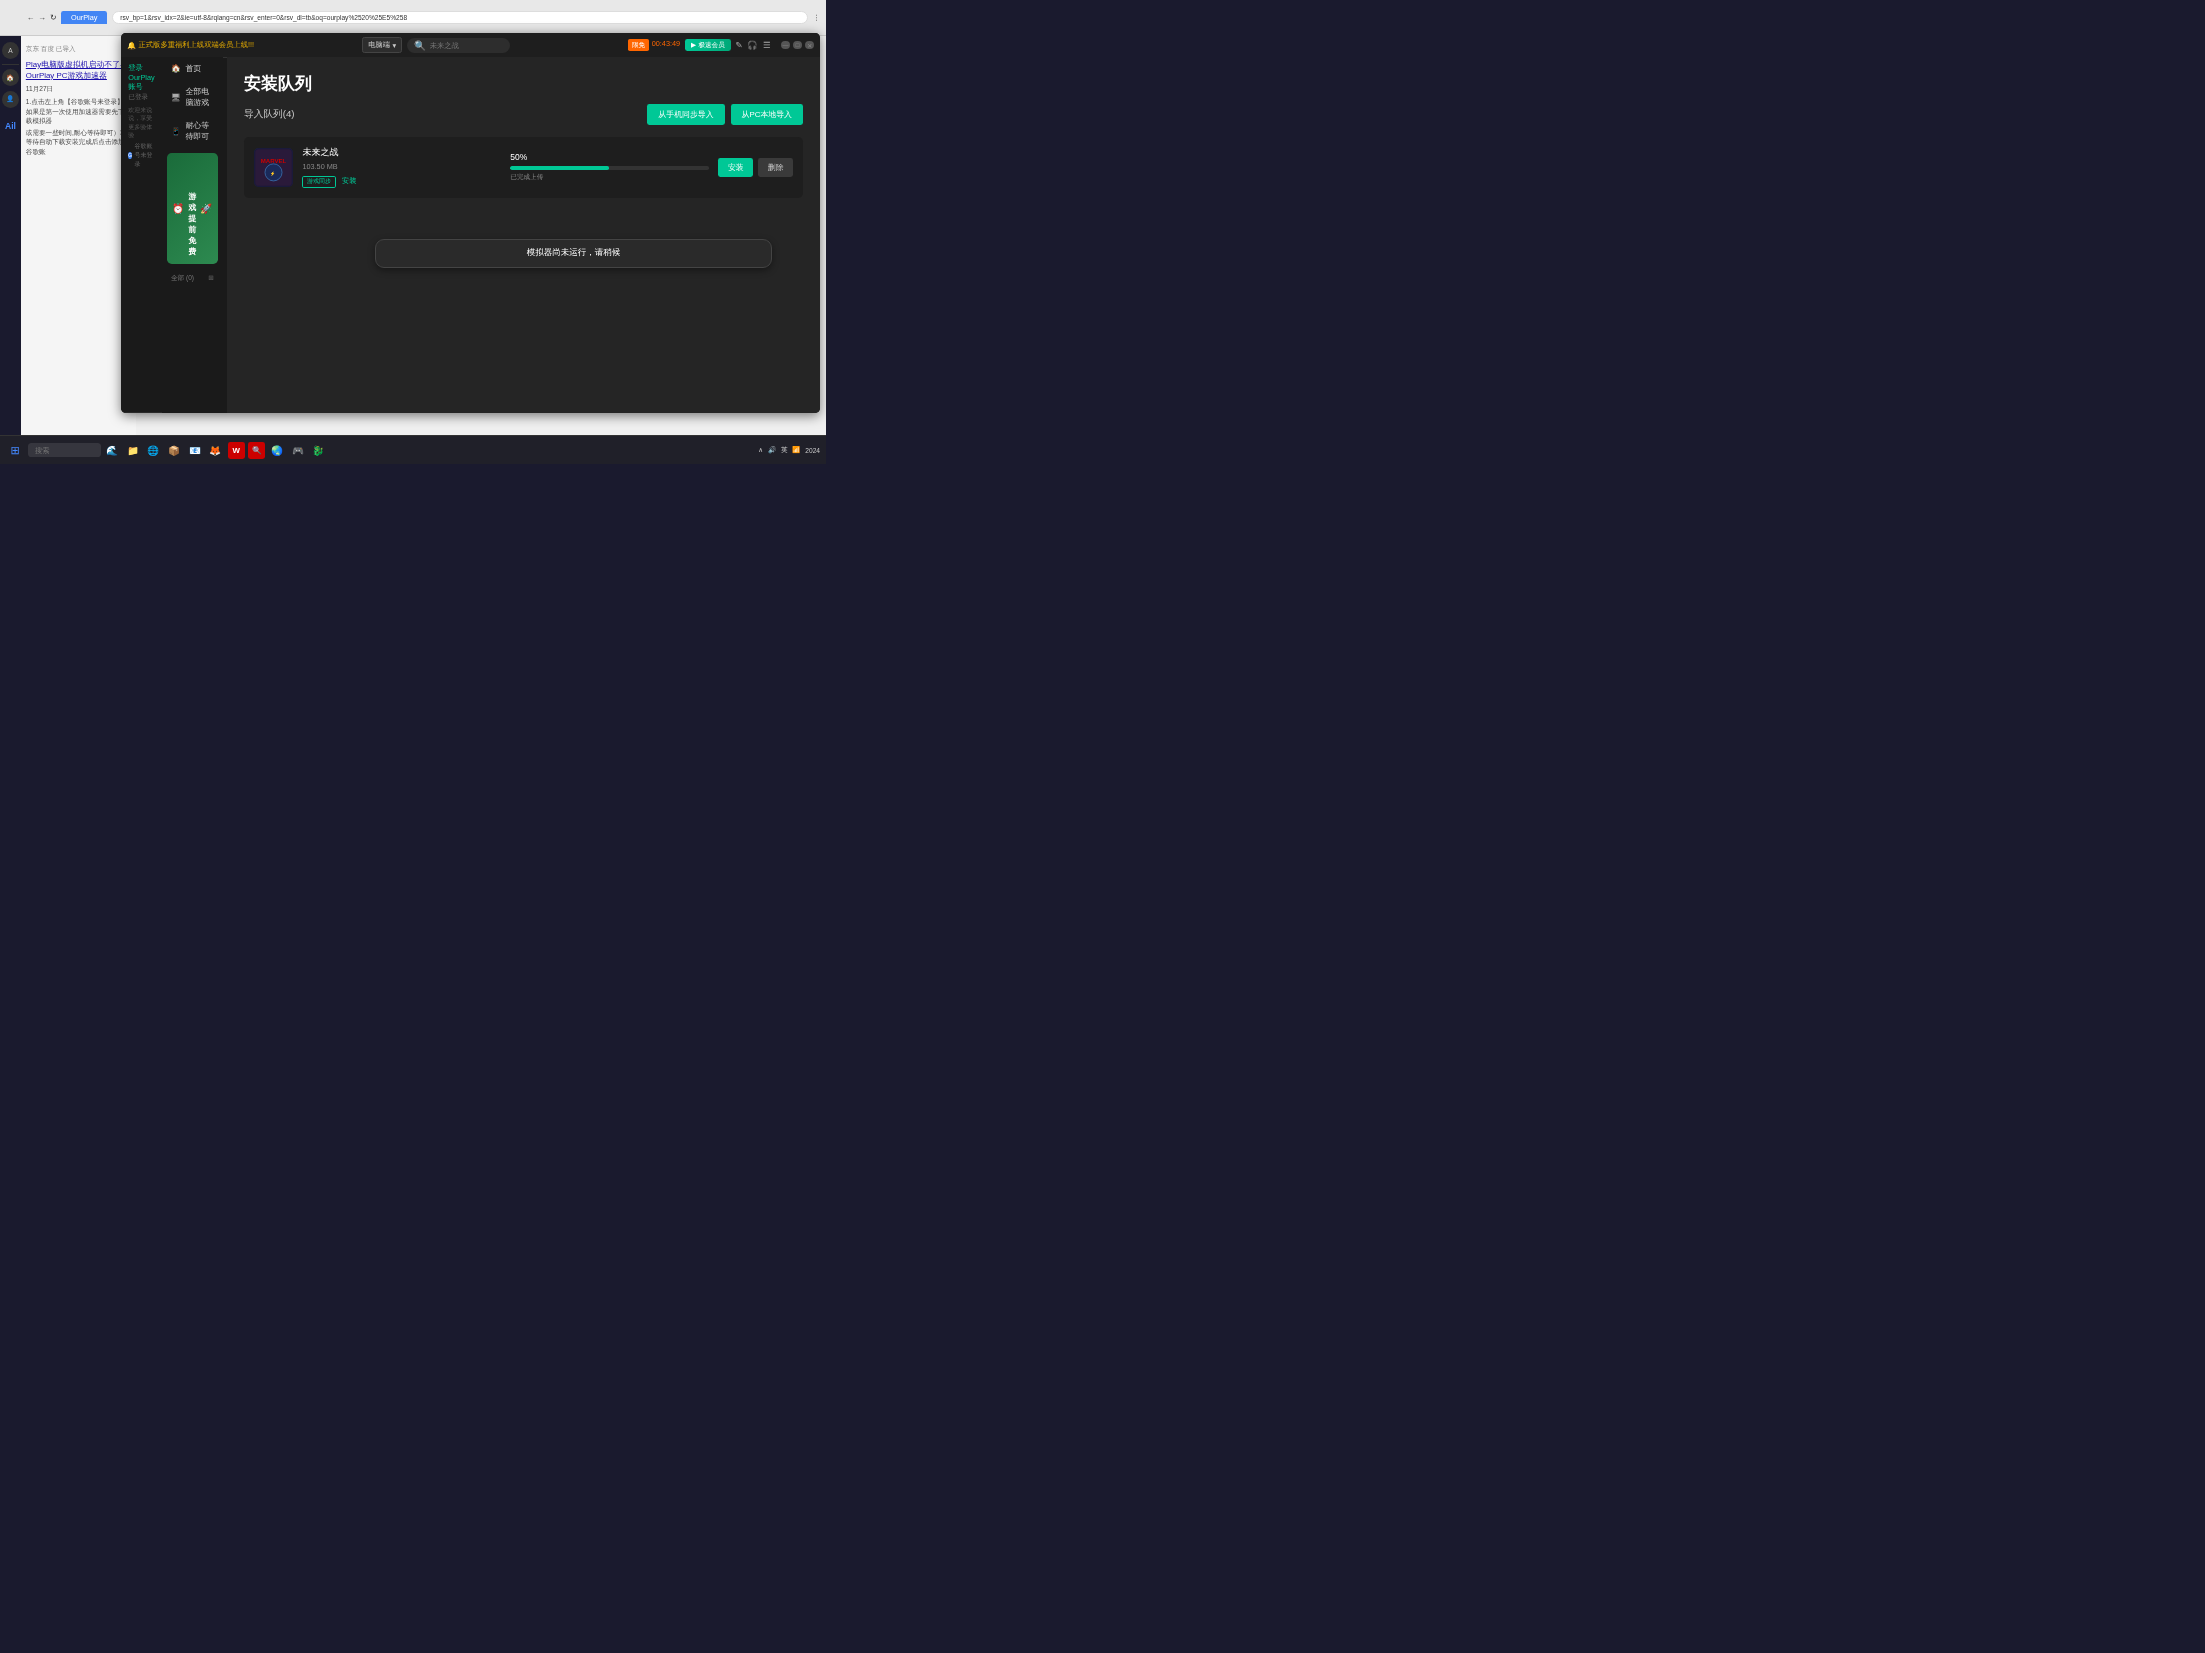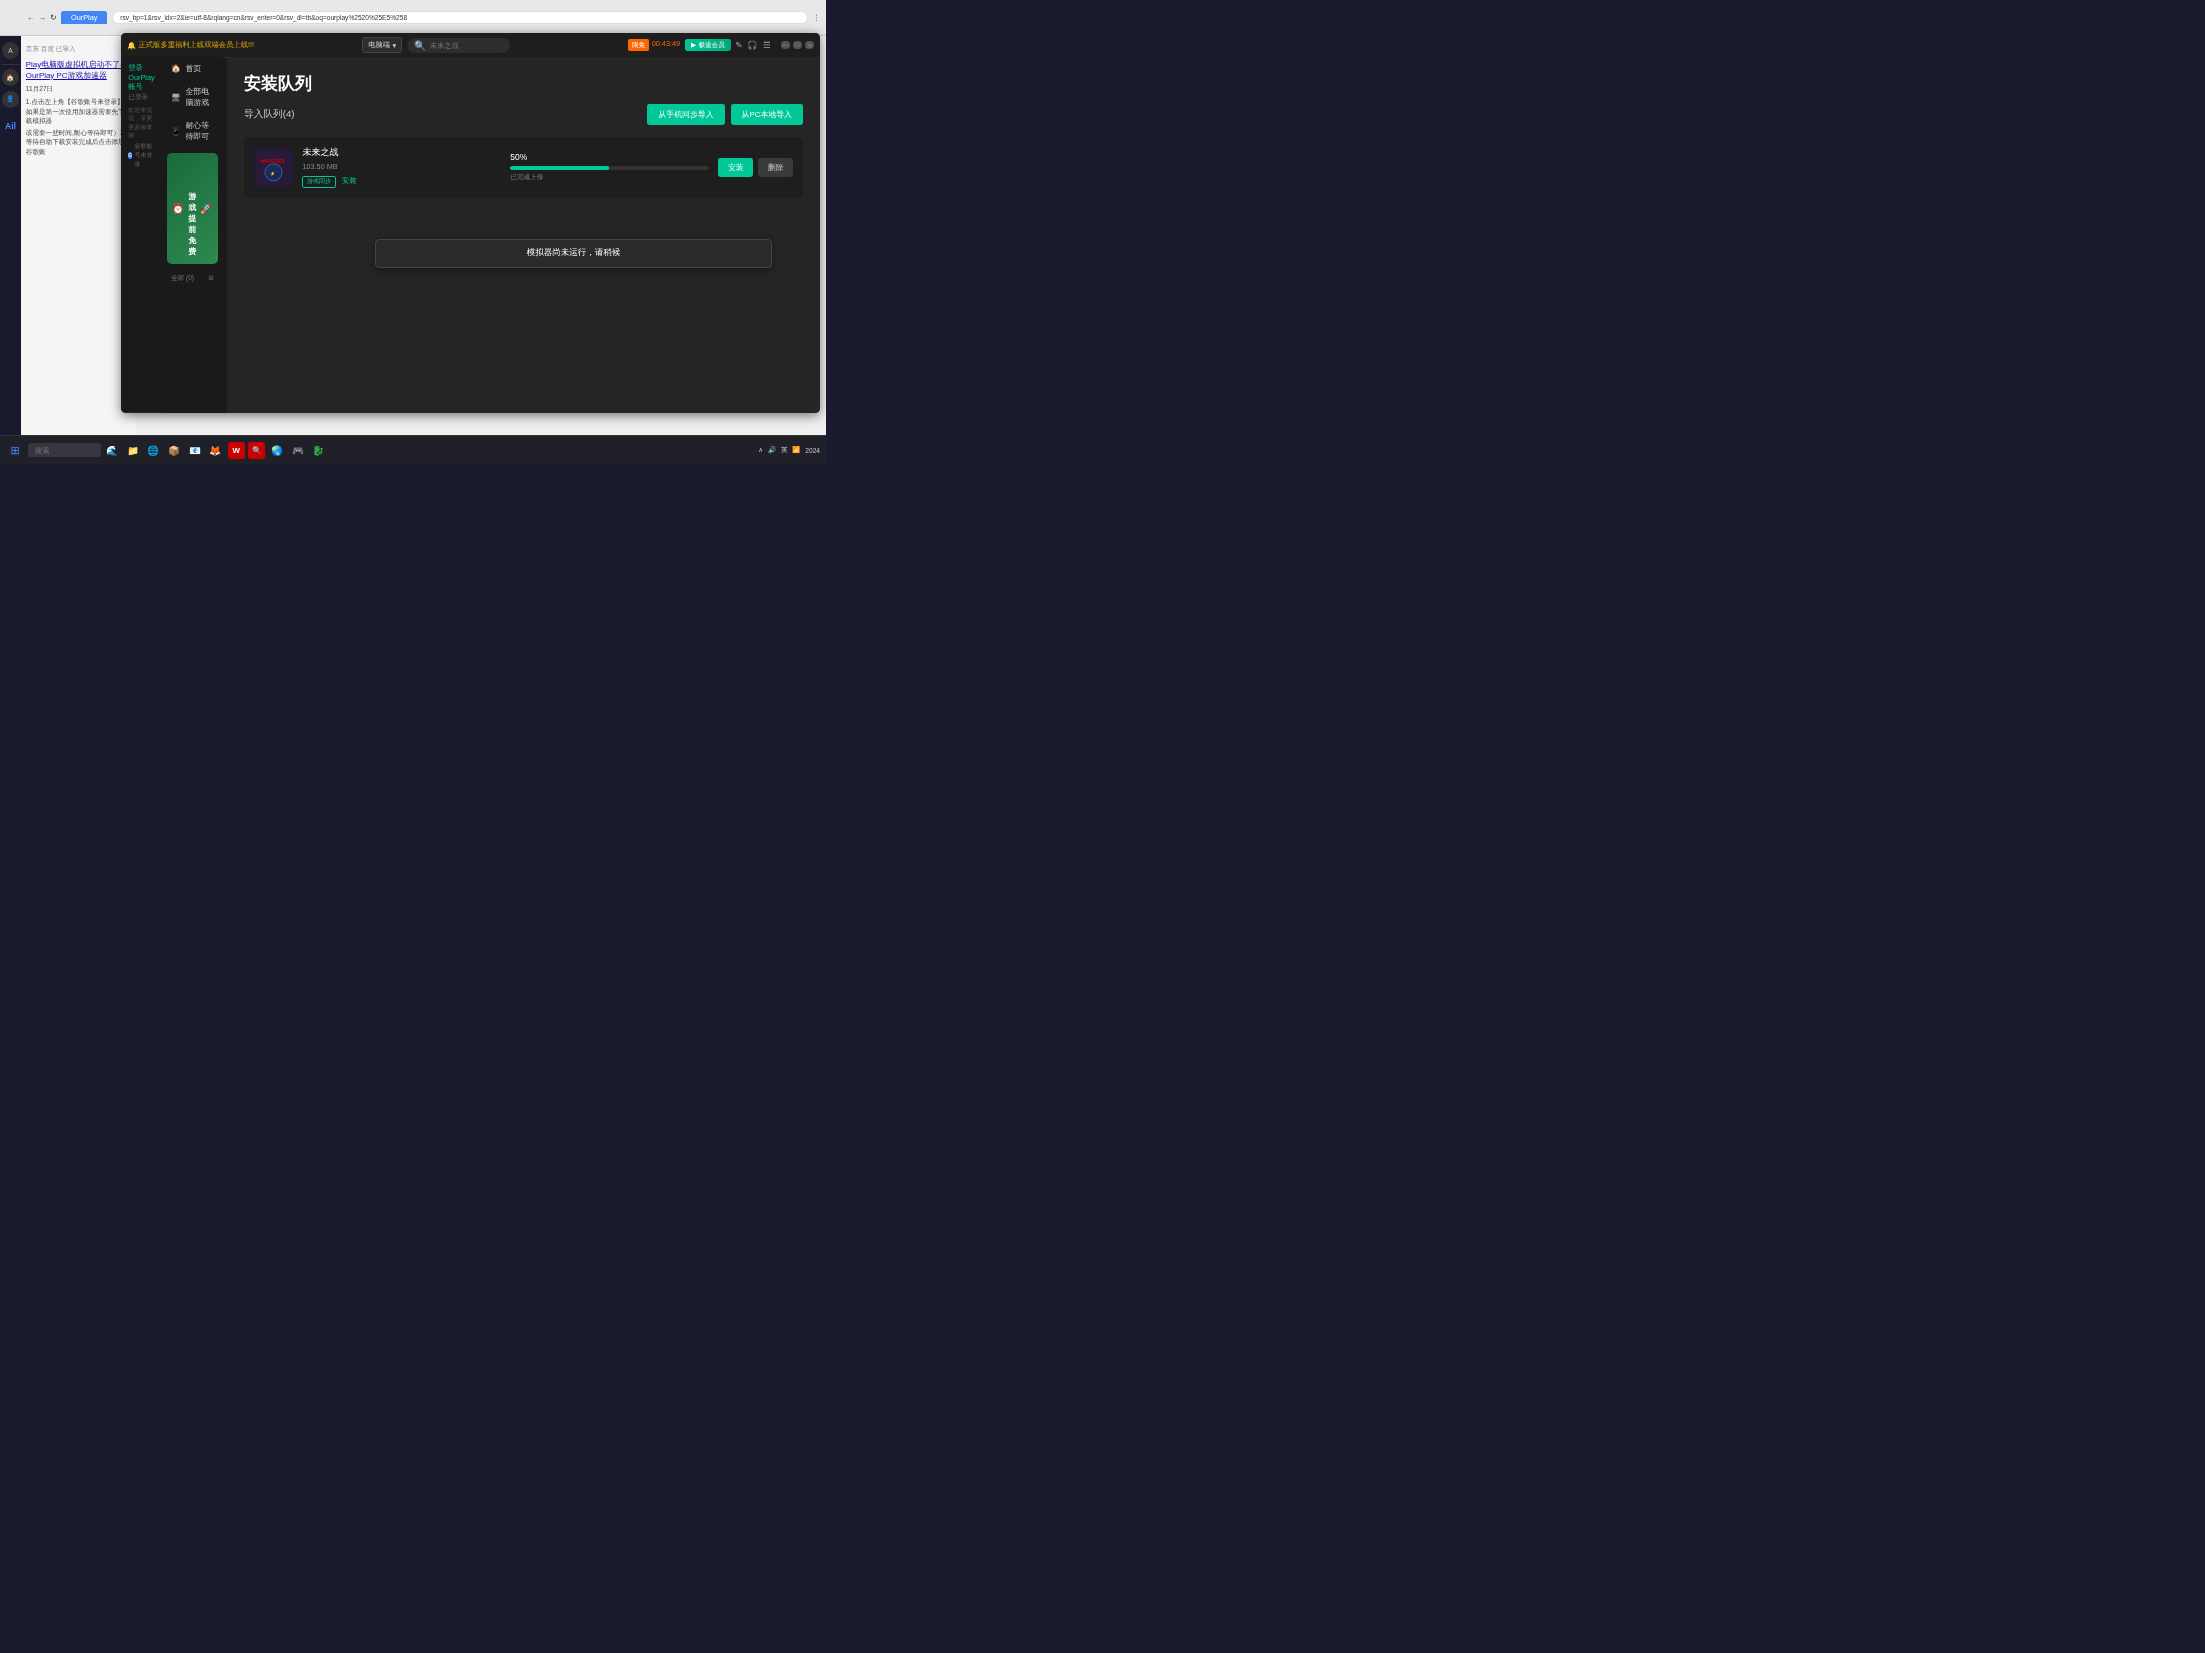--- a/index.html
+++ b/index.html
@@ -405,21 +405,21 @@
       font-size: 7.9px;
       cursor: pointer;
       font-family: 'Microsoft YaHei', sans-serif;
     }
 
     
     .tooltip-popup {
       position: absolute;
       background: #2a2a2a;
       border: 0.6px solid #444;
-      border-radius: 4px;
+      border-radius: 9px;
       padding: 7.3px 14.5px;
       color: #ffffff;
       font-size: 8.5px;
       top: 206px;
       left: 254px;
       right: 48px;
       text-align: center;
       box-shadow: 0 2.4px 7.3px rgba(0,0,0,0.4);
     }
 

